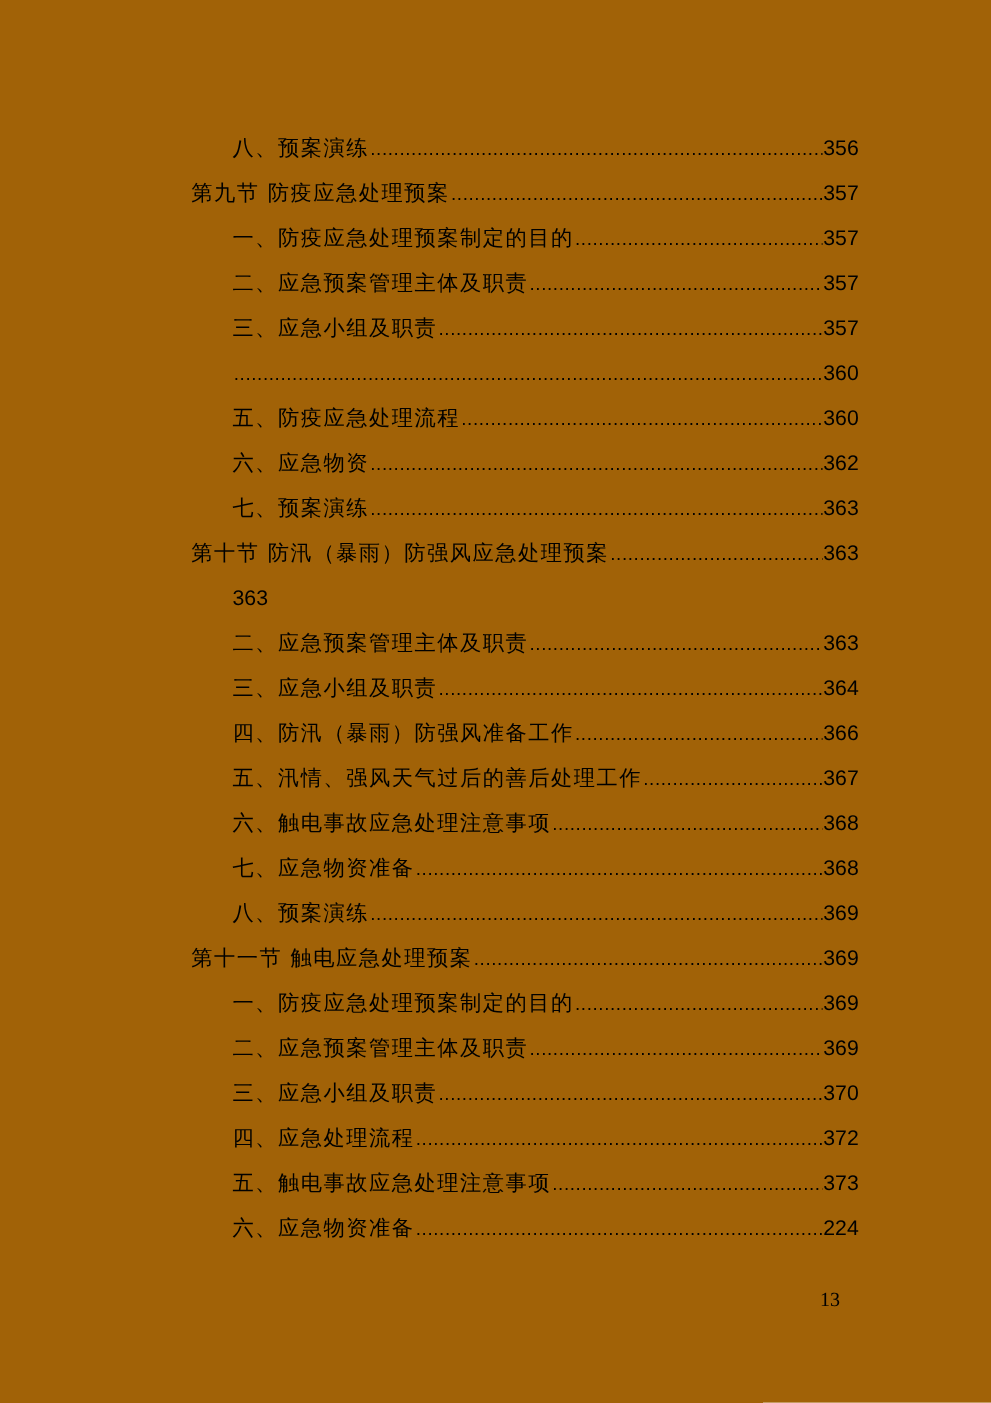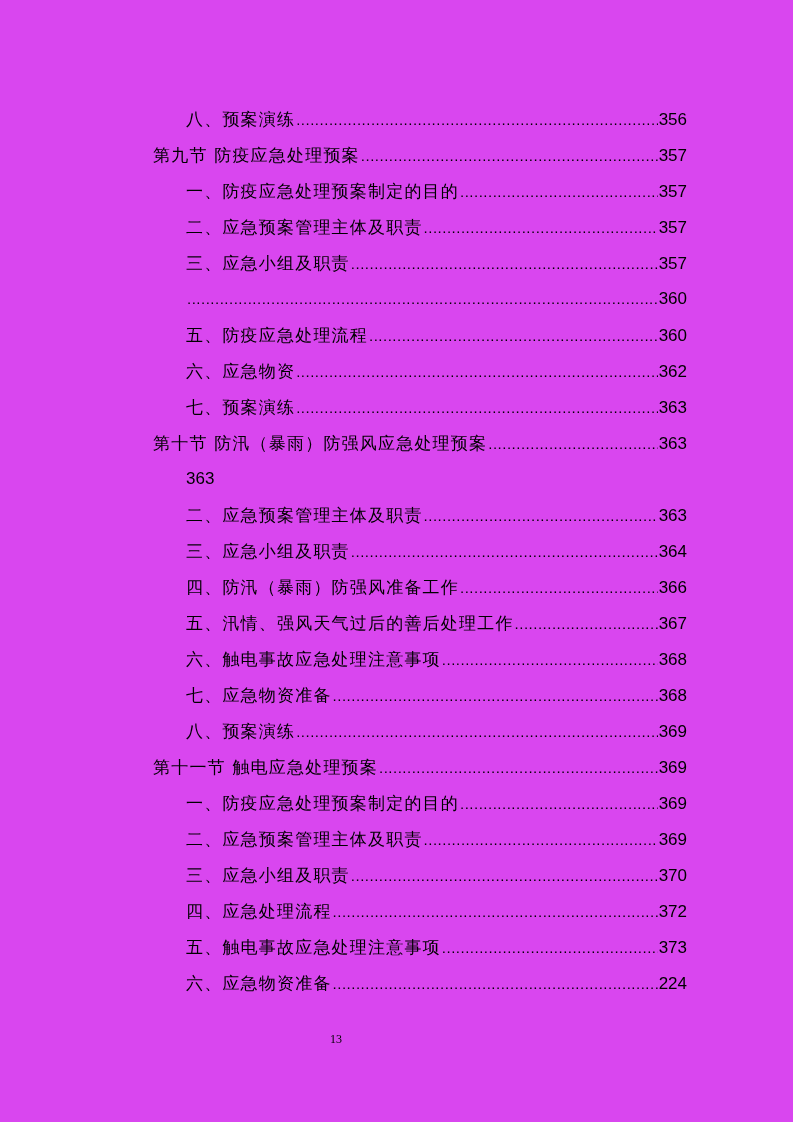--- a/index.html
+++ b/index.html
@@ -1,19 +1,19 @@
 <!DOCTYPE html>
 <html><head>
   <meta charset="utf-8">
   <style>
     html, body { margin: 0; padding: 0; background: #ffffff; }
     body { width: 793px; height: 1122px; position: relative; overflow: hidden; }
     .page {
       position: absolute; left: 0; top: 0; width: 793px; height: 1122px;
-      background: #d946ef; color: #000000;
+      background: #a16207; color: #000000;
       font-family: "DejaVu Sans", "Liberation Sans", sans-serif;
     }
     .toc {
       position: absolute; left: 153px; top: 101px; width: 534px;
     }
     .toc-row {
       display: flex; align-items: baseline; height: 36px; line-height: 36px;
       font-size: 17px; white-space: nowrap;
     }
     .toc-row.level-2 { padding-left: 33px; }
@@ -23,22 +23,22 @@
       font-family: "Liberation Sans", sans-serif; font-size: 15px; letter-spacing: 0.5px;
       color: #000;
     }
     .toc-row .dots::before {
       content: "........................................................................................................................................................................................";
     }
     .toc-row .page-num {
       flex: 0 0 auto; font-family: "Liberation Sans", sans-serif; font-size: 17px; text-align: right;
     }
     .page-footer {
-      position: absolute; left: 0; width: 672px; top: 1032px; text-align: center;
-      font-family: "Liberation Serif", "DejaVu Serif", serif; font-size: 12px;
+      position: absolute; left: 0; width: 672px; top: 1032px; text-align: right;
+      font-family: "Liberation Serif", "DejaVu Serif", serif; font-size: 16px;
     }
   </style>
 </head>
 <body>
 
 <div class="page">
   <div class="toc">
     <div class="toc-row level-2">
         <span class="label">八、预案演练</span>
         <span class="dots"></span>

